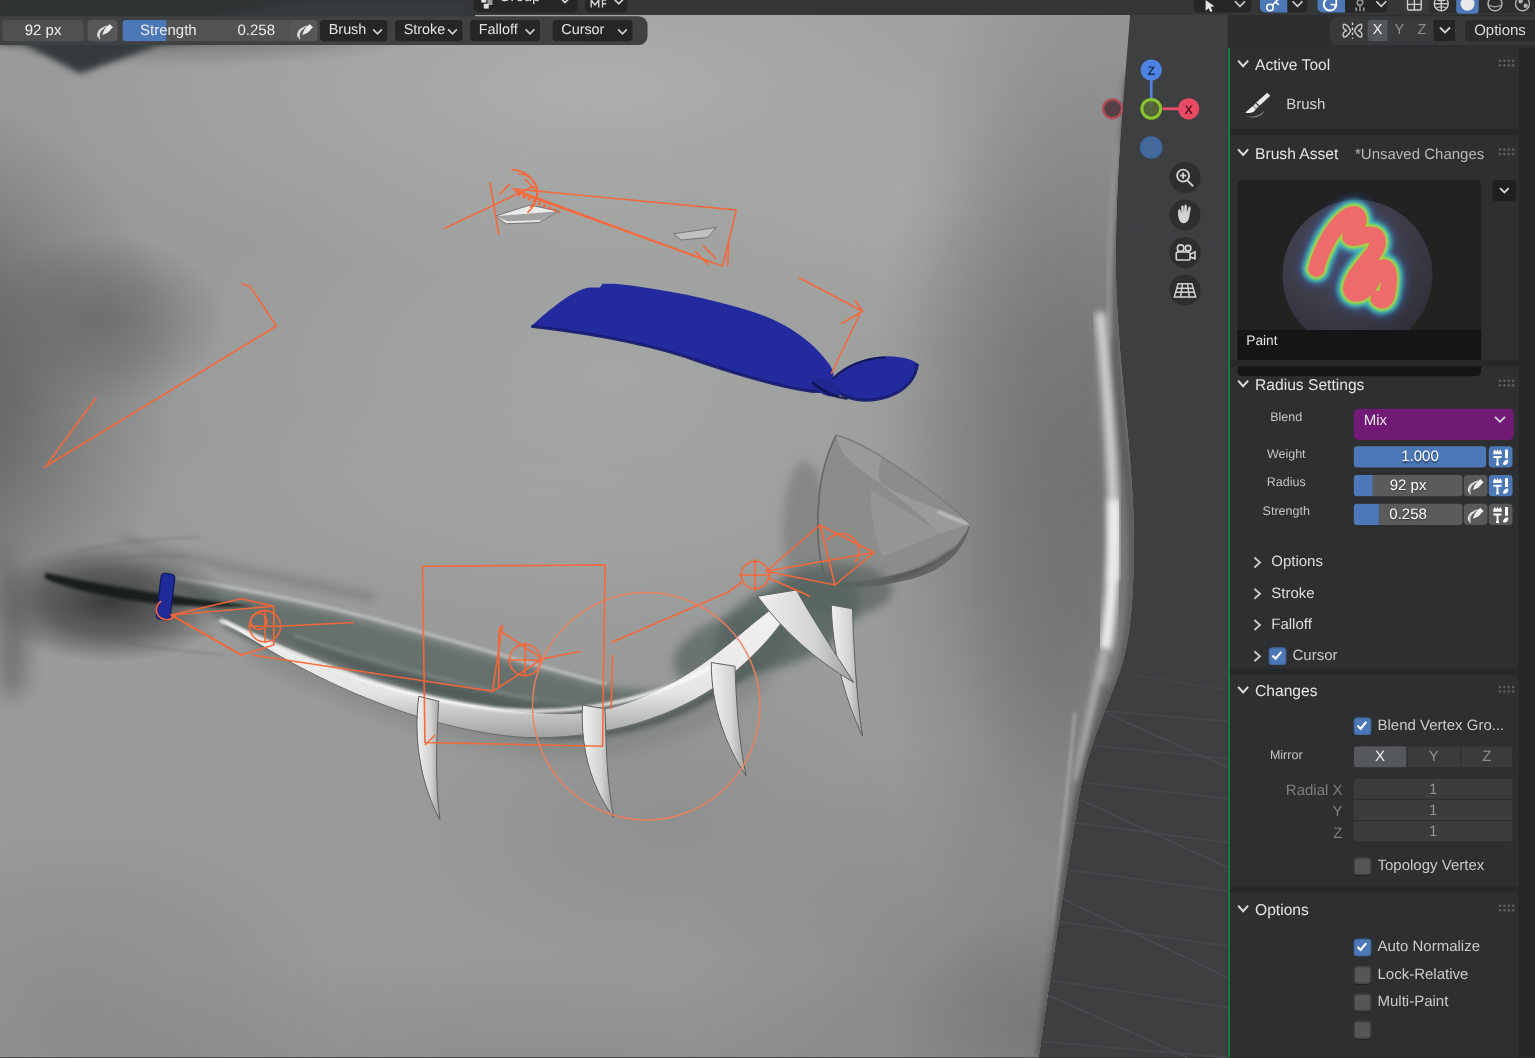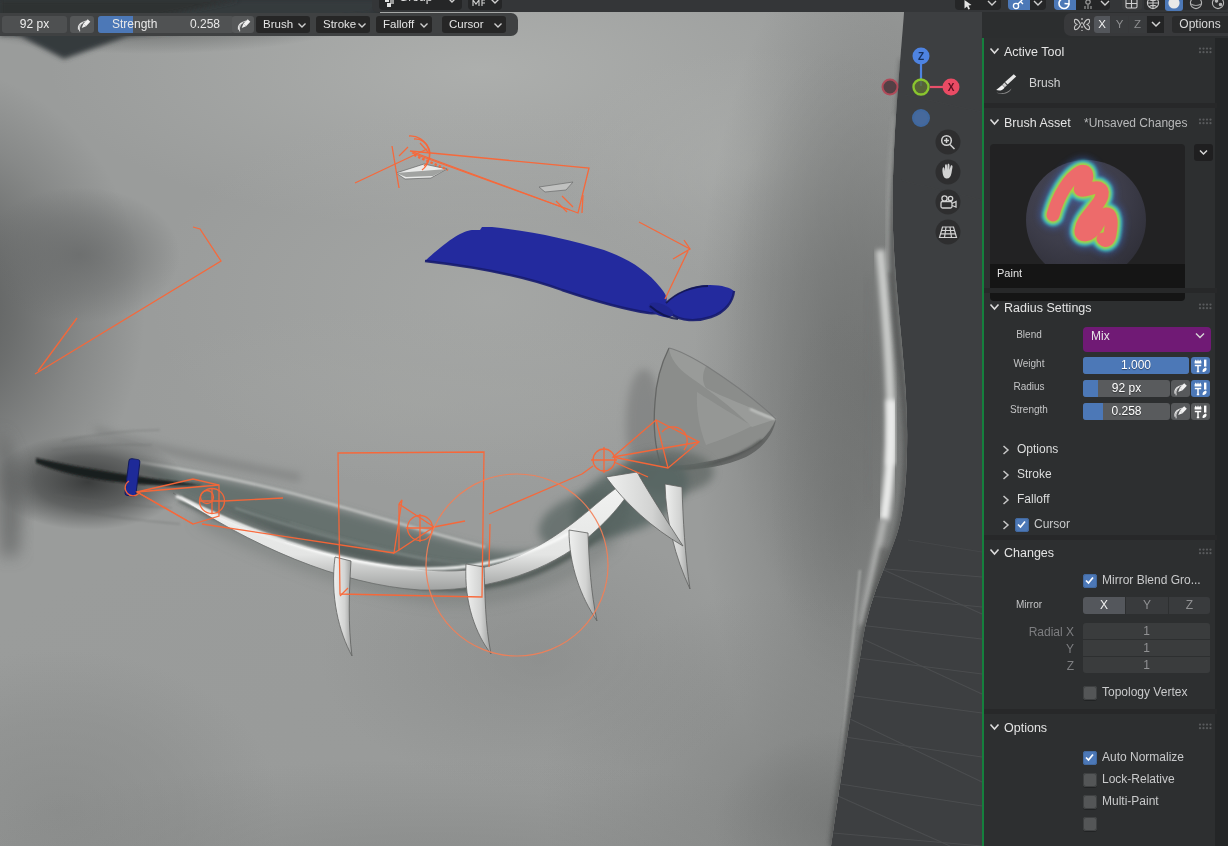--- a/index.html
+++ b/index.html
@@ -679,21 +679,21 @@
           <circle cx="9" cy="5.2" r="1.1"></circle>
           <circle cx="12.5" cy="5.2" r="1.1"></circle>
         </g>
       </svg>
 
     <div class="cbox on" style="left:99px;top:536px">
         <svg width="11" height="11">
           <path d="M2 5.5 L4.5 8 L9 2.5" fill="none" stroke="#fff" stroke-width="1.7"></path>
         </svg>
       </div>
-    <div class="clab" style="left:118px;top:535px">Mirror Blend Gro...</div>
+    <div class="clab" style="left:118px;top:535px">Blend Vertex Gro...</div>
 
     <div class="lbl" style="left:0;top:561px;width:90px">Mirror</div>
     <div class="abs" style="left:99px;top:559px;width:127px;height:17px;border-radius:3px;overflow:hidden">
       <div class="abs" style="left:0;width:42px;height:17px;background:#54575c;color:#f0f0f0;font-size:12px;text-align:center;line-height:17px">X</div>
       <div class="abs" style="left:43px;width:42px;height:17px;background:#393b3d;color:#8f9092;font-size:12px;text-align:center;line-height:17px">Y</div>
       <div class="abs" style="left:86px;width:41px;height:17px;background:#393b3d;color:#8f9092;font-size:12px;text-align:center;line-height:17px">Z</div>
     </div>
 
     <div class="dlbl" style="left:0;top:587px;width:90px">Radial X</div>
     <div class="abs" style="left:99px;top:585px;width:127px;height:16px;background:#3a3c3d;border-radius:3px 3px 0 0;color:#919294;font-size:12px;text-align:center;line-height:16px">1</div>

